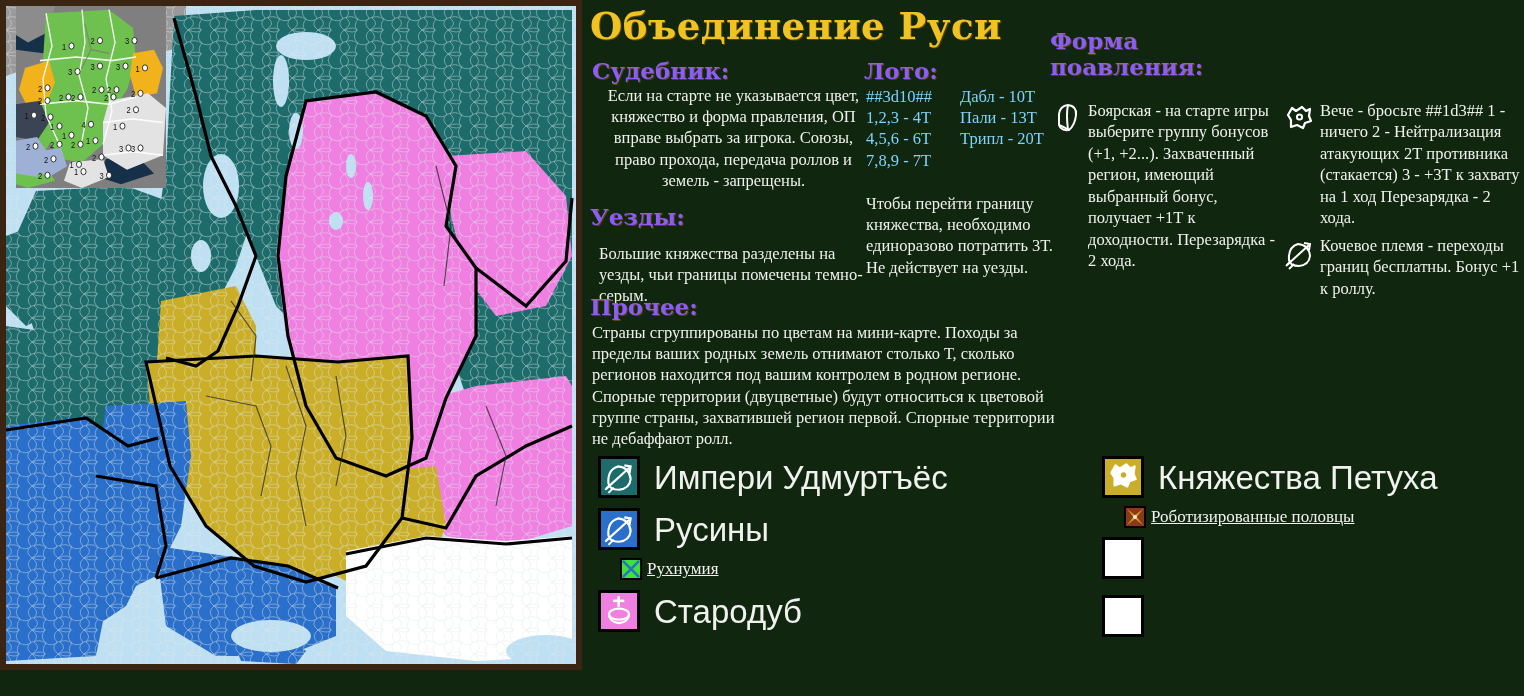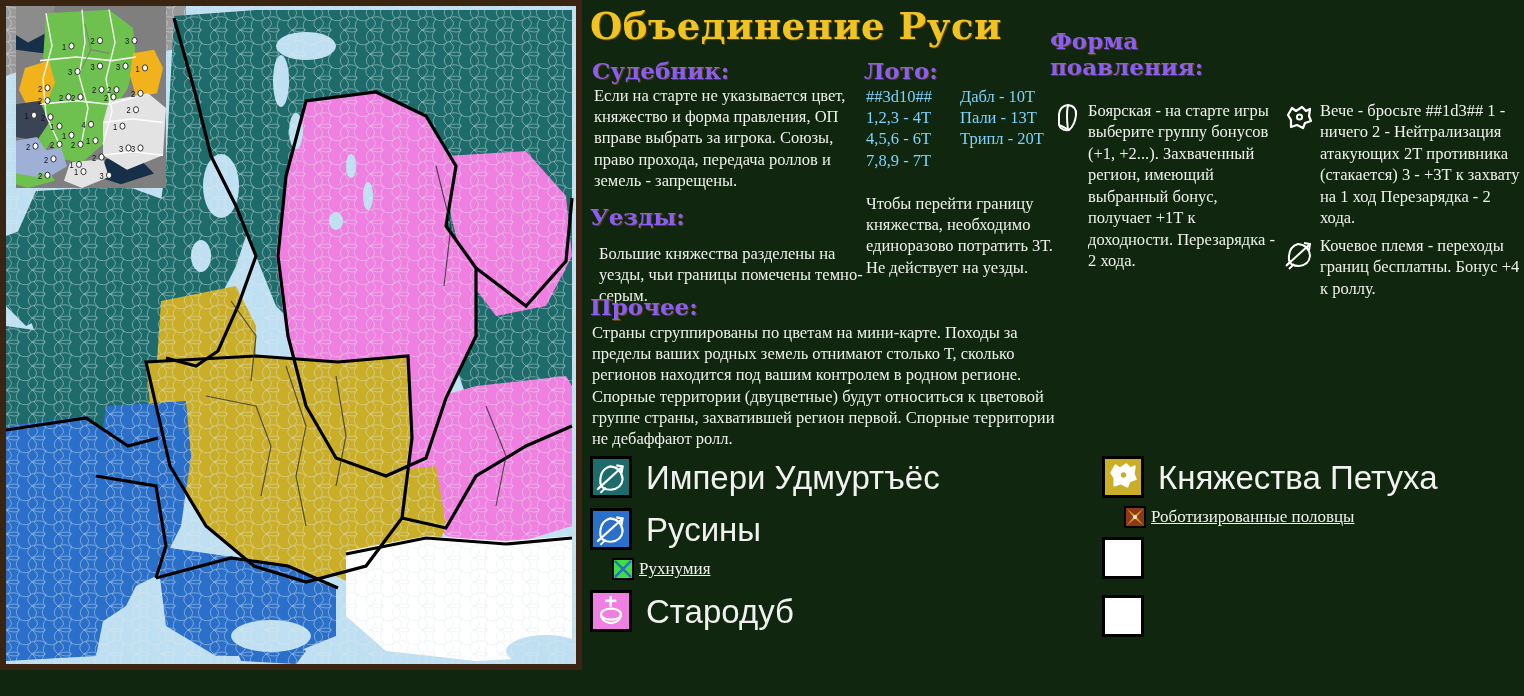--- a/index.html
+++ b/index.html
@@ -51,21 +51,21 @@
     text-shadow: 1px 1px 0 #5a4400;
   }
   .body-txt {
     font-family: "Liberation Serif", serif;
     font-size: 16.5px; color: #eef1ec; line-height: 1.29;
   }
 
   
   .col-sudebnik { position:absolute; left: 8px; top: 58px; width: 283px; }
   .col-sudebnik .hdr { margin-left: 2px; }
-  .col-sudebnik .body-txt { margin-top: 1px; margin-left: 4px; }
+  .col-sudebnik .body-txt { margin-top: 1px; margin-left: 4px; text-align: center; }
 
   .col-uezdy { position:absolute; left: 8px; top: 204px; width: 290px; }
   .col-uezdy .body-txt { margin-top: 13px; margin-left: 9px; }
 
   .col-prochee { position:absolute; left: 8px; top: 294px; width: 472px; }
   .col-prochee .body-txt { margin-top: 2px; margin-left: 2px; }
 
   .col-loto { position:absolute; left: 282px; top: 58px; width: 200px; }
   .loto-grid {
     display: grid; grid-template-columns: 88px auto;
@@ -88,21 +88,21 @@
   }
   .gov-item .gtxt {
     display:block; margin-left: 38px;
     font-family: "Liberation Serif", serif; font-size: 16.5px;
     line-height: 1.30; color: #eef1ec;
   }
 
   
   .legend { position: absolute; left: 0; top: 455px; width: 942px; height: 230px; }
   .legend-col { position: absolute; top: 0; }
-  .legend-col.lc-left  { left: 8px;   width: 460px; }
+  .legend-col.lc-left  { left: 16px;   width: 460px; }
   .legend-col.lc-right { left: 520px; width: 420px; }
 
   .fac-row { display: flex; align-items: center; height: 44px; margin-bottom: 8px; }
   .fac-badge {
     width: 42px; height: 42px; border: 3px solid #000;
     flex: 0 0 42px; position: relative; overflow: hidden;
   }
   .fac-badge svg { position:absolute; left:0; top:0; width:100%; height:100%; }
   .fac-name {
     margin-left: 14px;
@@ -395,21 +395,21 @@
 
         <div class="gov-item">
           <span class="gicon">
             <svg viewBox="0 0 34 34">
               <path d="M7 23 Q6 10 16 7 Q27 8 28 19 Q27 28 17 29 Q8 29 7 23 Z" fill="none" stroke="#fff" stroke-width="2"></path>
               <path d="M5 28 L27 8" stroke="#fff" stroke-width="2"></path>
               <path d="M22 6 L28 7 L27 13" fill="none" stroke="#fff" stroke-width="2"></path>
               <path d="M9 24 L4 29 M12 27 L7 32" stroke="#fff" stroke-width="1.8"></path>
             </svg>
           </span>
-          <span class="gtxt">Кочевое племя - переходы границ бесплатны. Бонус +4 к роллу.</span>
+          <span class="gtxt">Кочевое племя - переходы границ бесплатны. Бонус +1 к роллу.</span>
         </div>
 
       </div>
     </div>
 
     <div class="legend">
 
       <div class="legend-col lc-left">
 
         <div class="fac-row">

